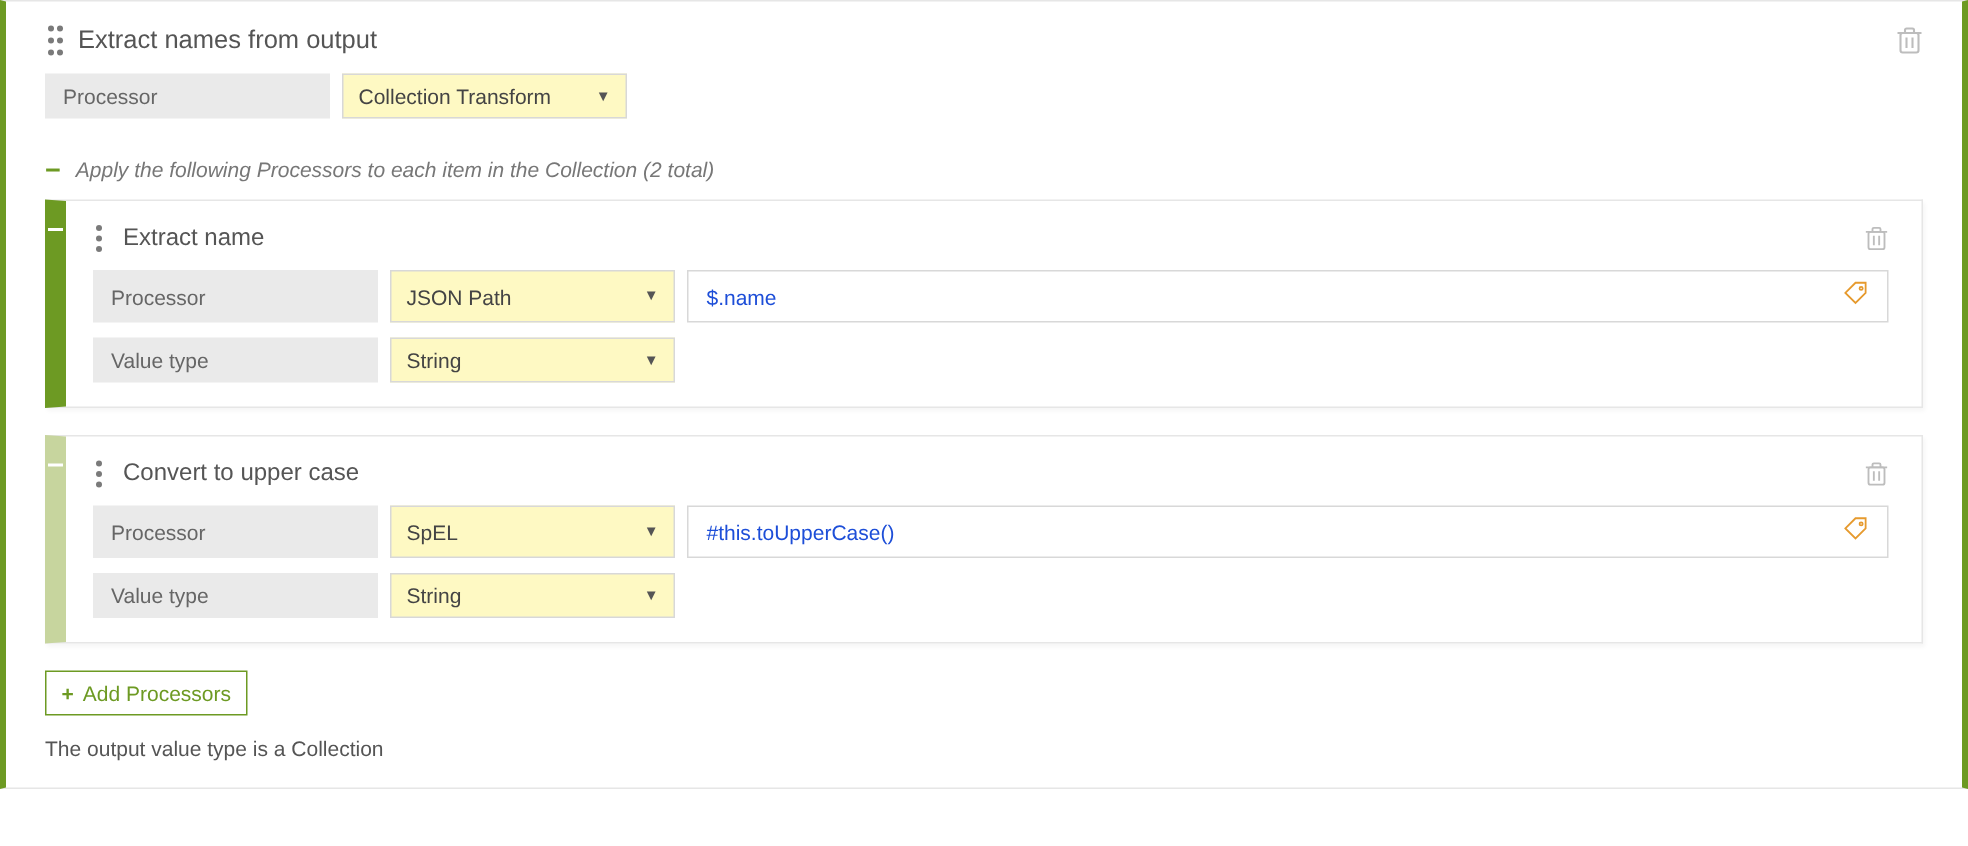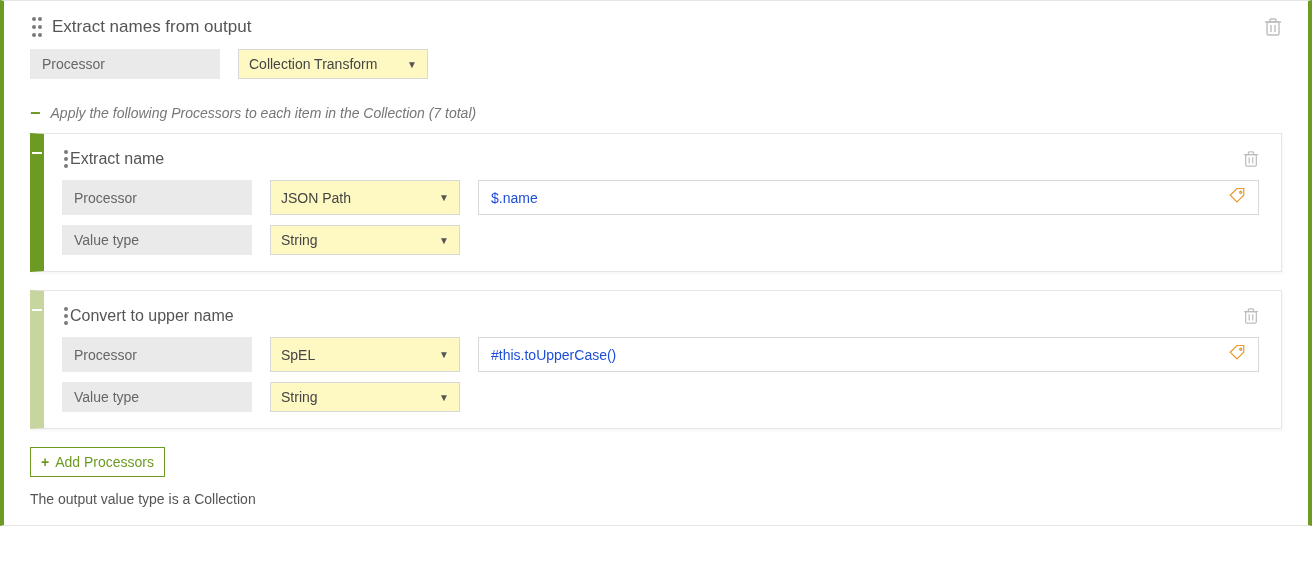--- a/index.html
+++ b/index.html
@@ -46,21 +46,21 @@
   .trash-icon {
     margin-left: auto;
     color: #bdbdbd;
     cursor: pointer;
   }
   .trash-icon svg { display:block; }
   .field-row {
     display: flex;
     align-items: stretch;
     margin-top: 10px;
-    gap: 18px;
+    gap: 8px;
   }
   .field-label {
     background: #eaeaea;
     color: #666;
     padding: 6px 12px;
     width: 190px;
     min-width: 190px;
     display:flex;
     align-items:center;
     font-size:14px;
@@ -128,21 +128,21 @@
   }
   .inner-left-strip {
     position:absolute;
     left:-14px; top:0; bottom:0; width:14px;
     display:flex; align-items:flex-start; justify-content:center;
     padding-top:18px;
   }
   .inner-left-strip .mini-minus {
     width:10px; height:2px; background:#fff;
   }
-  .inner-card .card-head { gap:0; }
+  .inner-card .card-head { gap:12px; }
   .inner-card .card-title { font-size:16px; }
   .add-processor-btn {
     border:1px solid #6d9a23;
     color:#6d9a23;
     background:#fff;
     padding:6px 10px;
     font-size:14px;
     display:inline-flex;
     align-items:center;
     gap:6px;
@@ -180,21 +180,21 @@
   <div class="field-row">
     <div class="field-label">Processor</div>
     <div class="select-box">
       <span>Collection Transform</span>
       <span class="caret">▼</span>
     </div>
   </div>
 
   <div class="section-toggle-row">
     <div class="minus-toggle">−</div>
-    <div class="section-desc">Apply the following Processors to each item in the Collection (7 total)</div>
+    <div class="section-desc">Apply the following Processors to each item in the Collection (2 total)</div>
   </div>
 
   
   <div class="inner-card selected">
     <div class="inner-left-strip">
         <div class="mini-minus"></div>
       </div>
     <div class="card-head">
       <div class="drag-handle single">
         <span></span>
@@ -238,21 +238,21 @@
   <div class="inner-card unselected">
     <div class="inner-left-strip">
         <div class="mini-minus"></div>
       </div>
     <div class="card-head">
       <div class="drag-handle single">
         <span></span>
           <span></span>
           <span></span>
       </div>
-      <div class="card-title">Convert to upper name</div>
+      <div class="card-title">Convert to upper case</div>
       <div class="trash-icon">
         <svg width="16" height="18" viewBox="0 0 18 20" fill="none" stroke="currentColor" stroke-width="1.4">
           <rect x="3" y="5" width="12" height="13" rx="1.5"></rect>
           <path d="M1 5h16M7 2h4a1 1 0 0 1 1 1v2H6V3a1 1 0 0 1 1-1zM7 8v7M11 8v7"></path>
         </svg>
       </div>
     </div>
     <div class="field-row">
       <div class="field-label">Processor</div>
       <div class="select-box">

